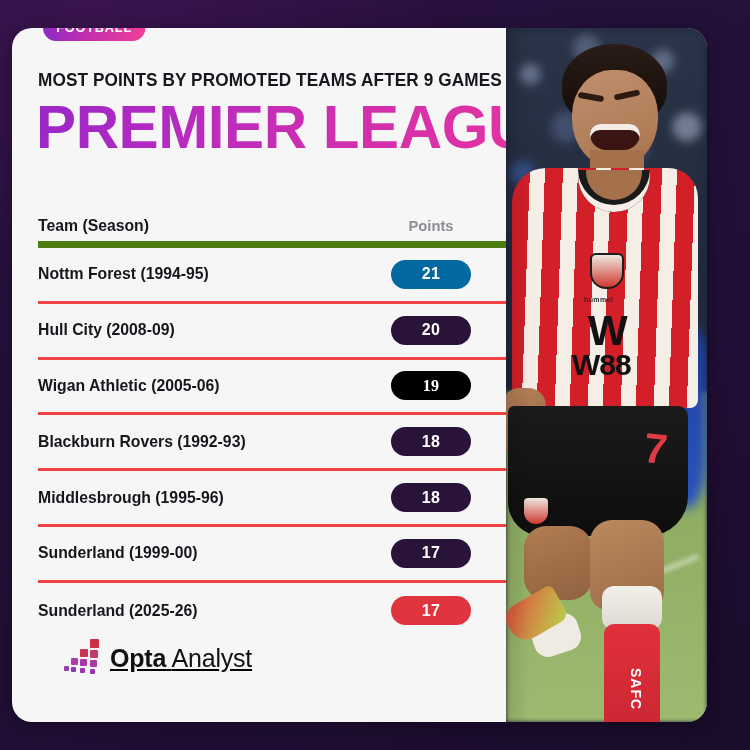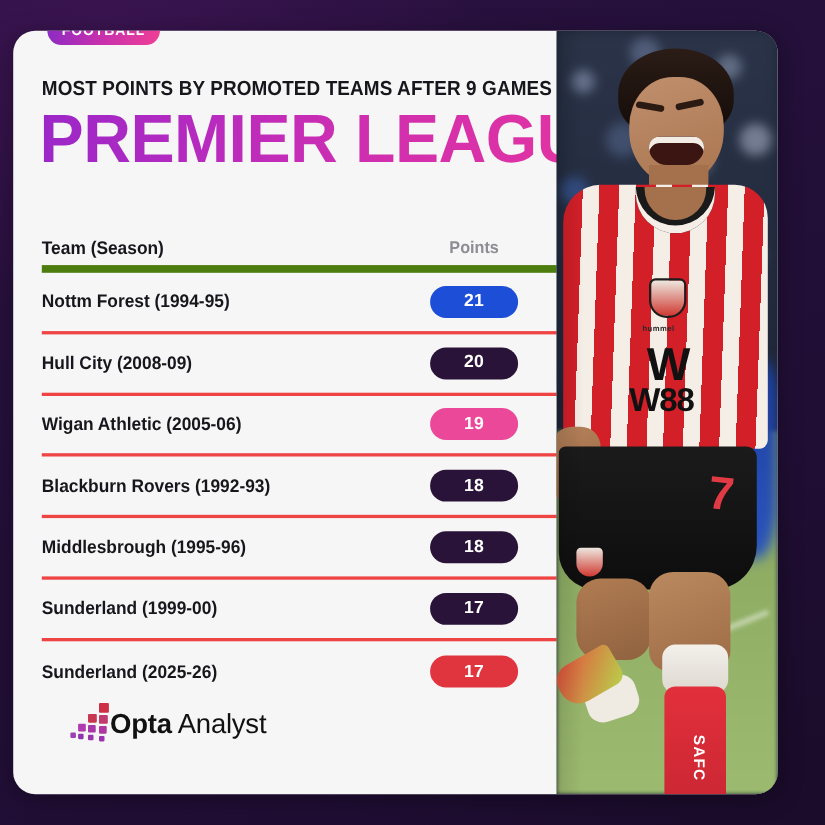--- a/index.html
+++ b/index.html
@@ -129,21 +129,21 @@
     color:#ffffff;
     font-size:16px;
     font-weight:700;
     letter-spacing:.3px;
   }
 
   
   .logo {
     position:absolute;
     left:52px; bottom:50px;
-    display:flex; align-items:flex-end; 
+    display:flex; align-items:flex-end; gap:10px;text-decoration:underline;
   }
   .logomark {
     position:relative;
     width:36px; height:34px;
   }
   .logomark i { position:absolute; display:block; border-radius:1px; }
   .logotext {
     font-size:25px;
     line-height:25px;
     color:#111;
@@ -335,35 +335,35 @@
     <div class="table">
 
       <div class="thead">
         <div class="th team">Team (Season)</div>
         <div class="th pts">Points</div>
       </div>
 
       <div class="row">
         <div class="team">Nottm Forest (1994-95)</div>
         <div class="ptscell">
-          <div class="pill" style="background: #1d4ed8;">21</div>
+          <div class="pill" style="background: #0369a1;">21</div>
         </div>
       </div>
 
       <div class="row">
         <div class="team">Hull City (2008-09)</div>
         <div class="ptscell">
           <div class="pill" style="background: rgb(42, 19, 56);">20</div>
         </div>
       </div>
 
       <div class="row">
         <div class="team">Wigan Athletic (2005-06)</div>
         <div class="ptscell">
-          <div class="pill" style="background: #ec4899;">19</div>
+          <div class="pill" style="background: #000000; font-family: Liberation Serif, serif;">19</div>
         </div>
       </div>
 
       <div class="row">
         <div class="team">Blackburn Rovers (1992-93)</div>
         <div class="ptscell">
           <div class="pill" style="background: rgb(42, 19, 56);">18</div>
         </div>
       </div>
 

